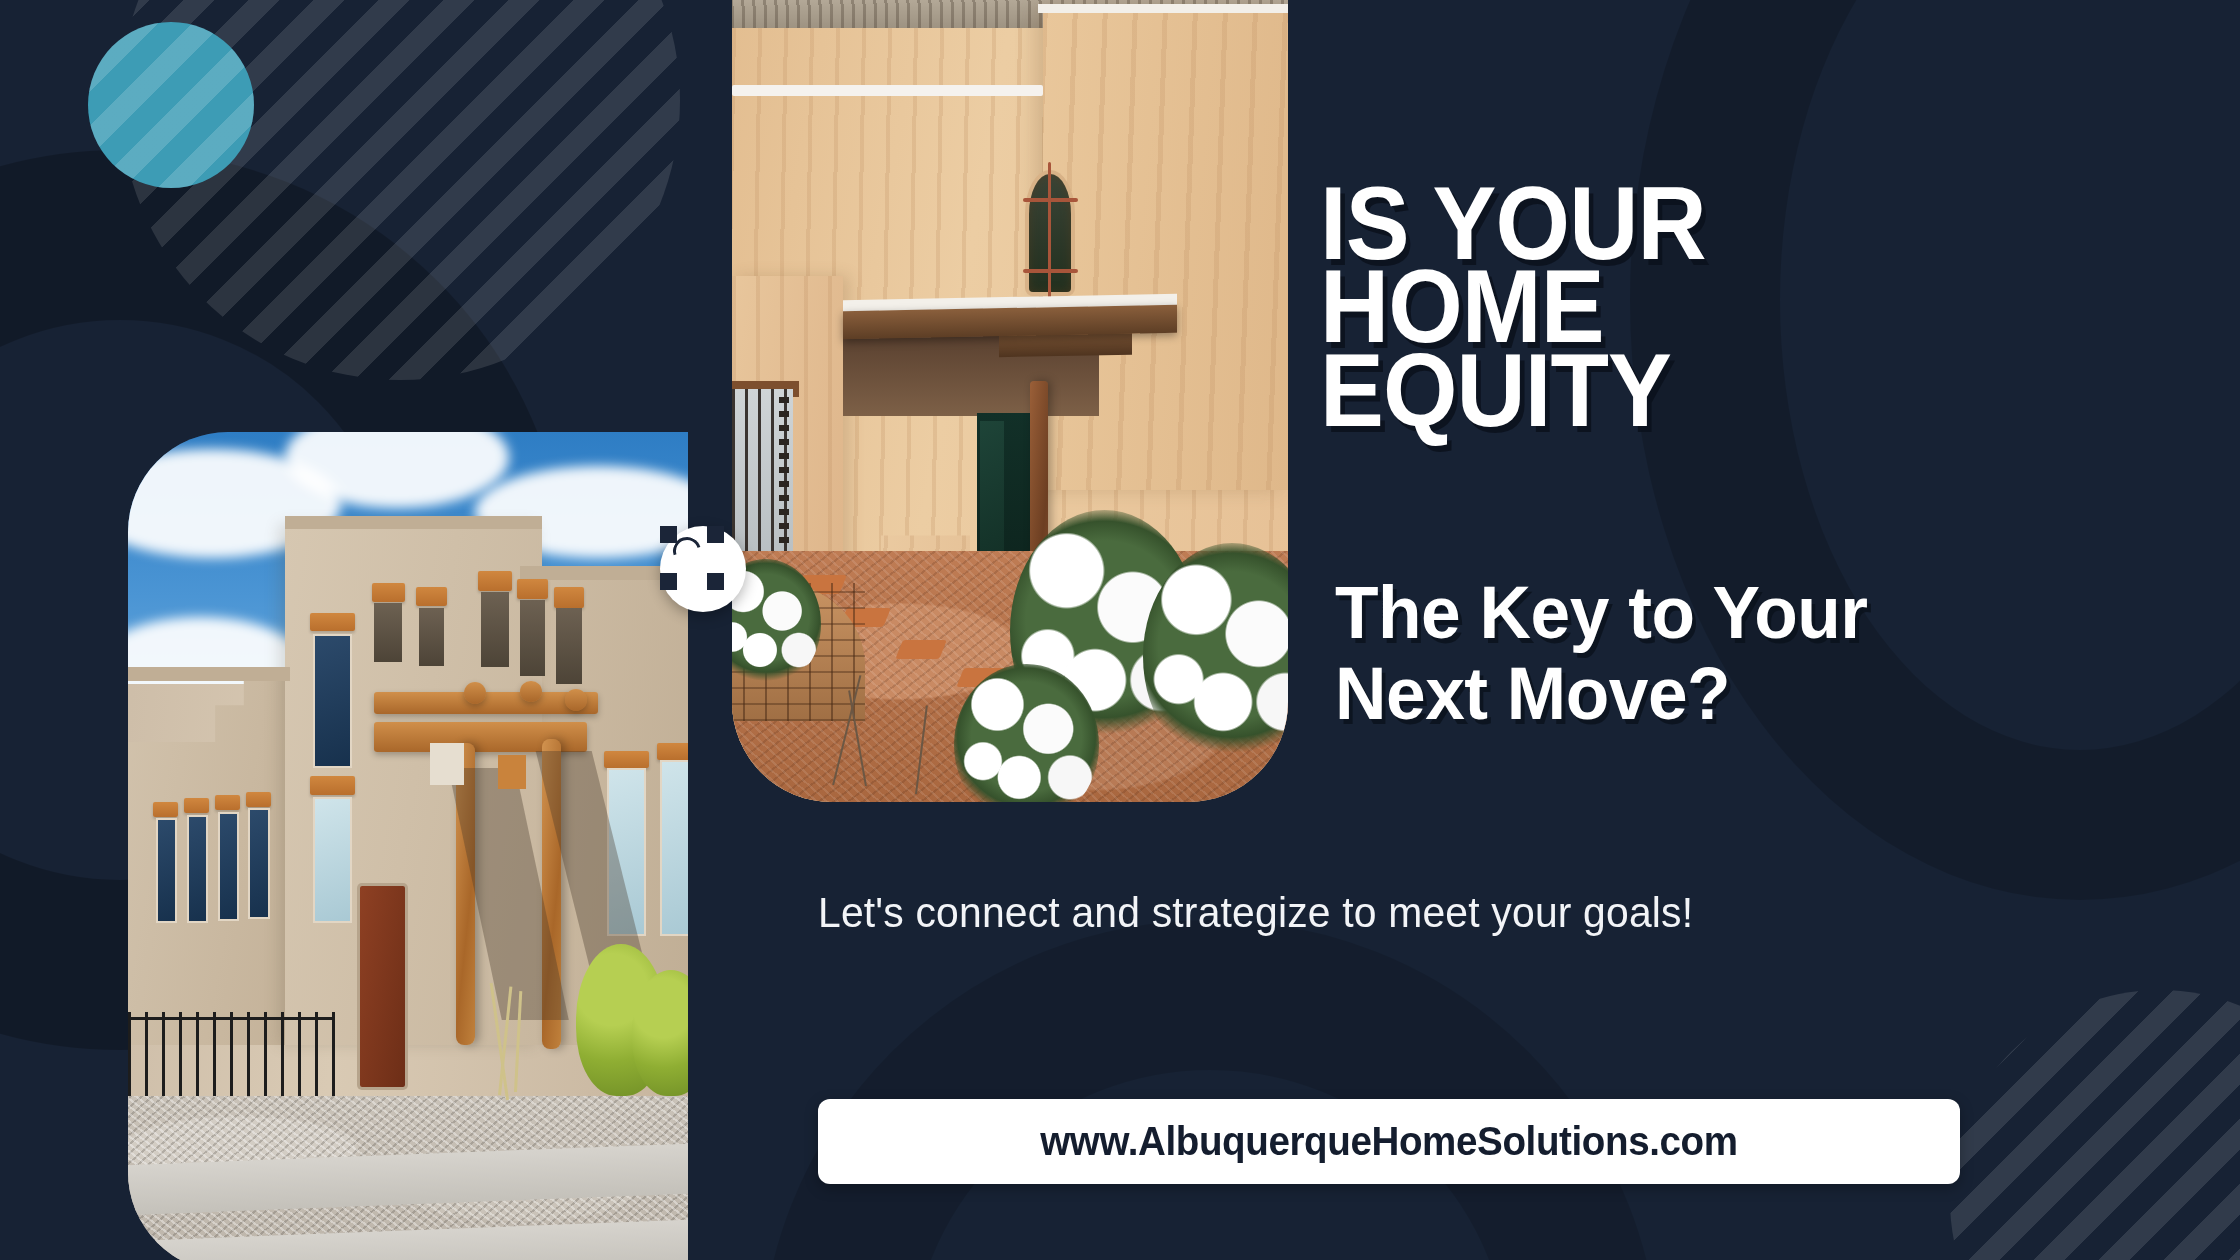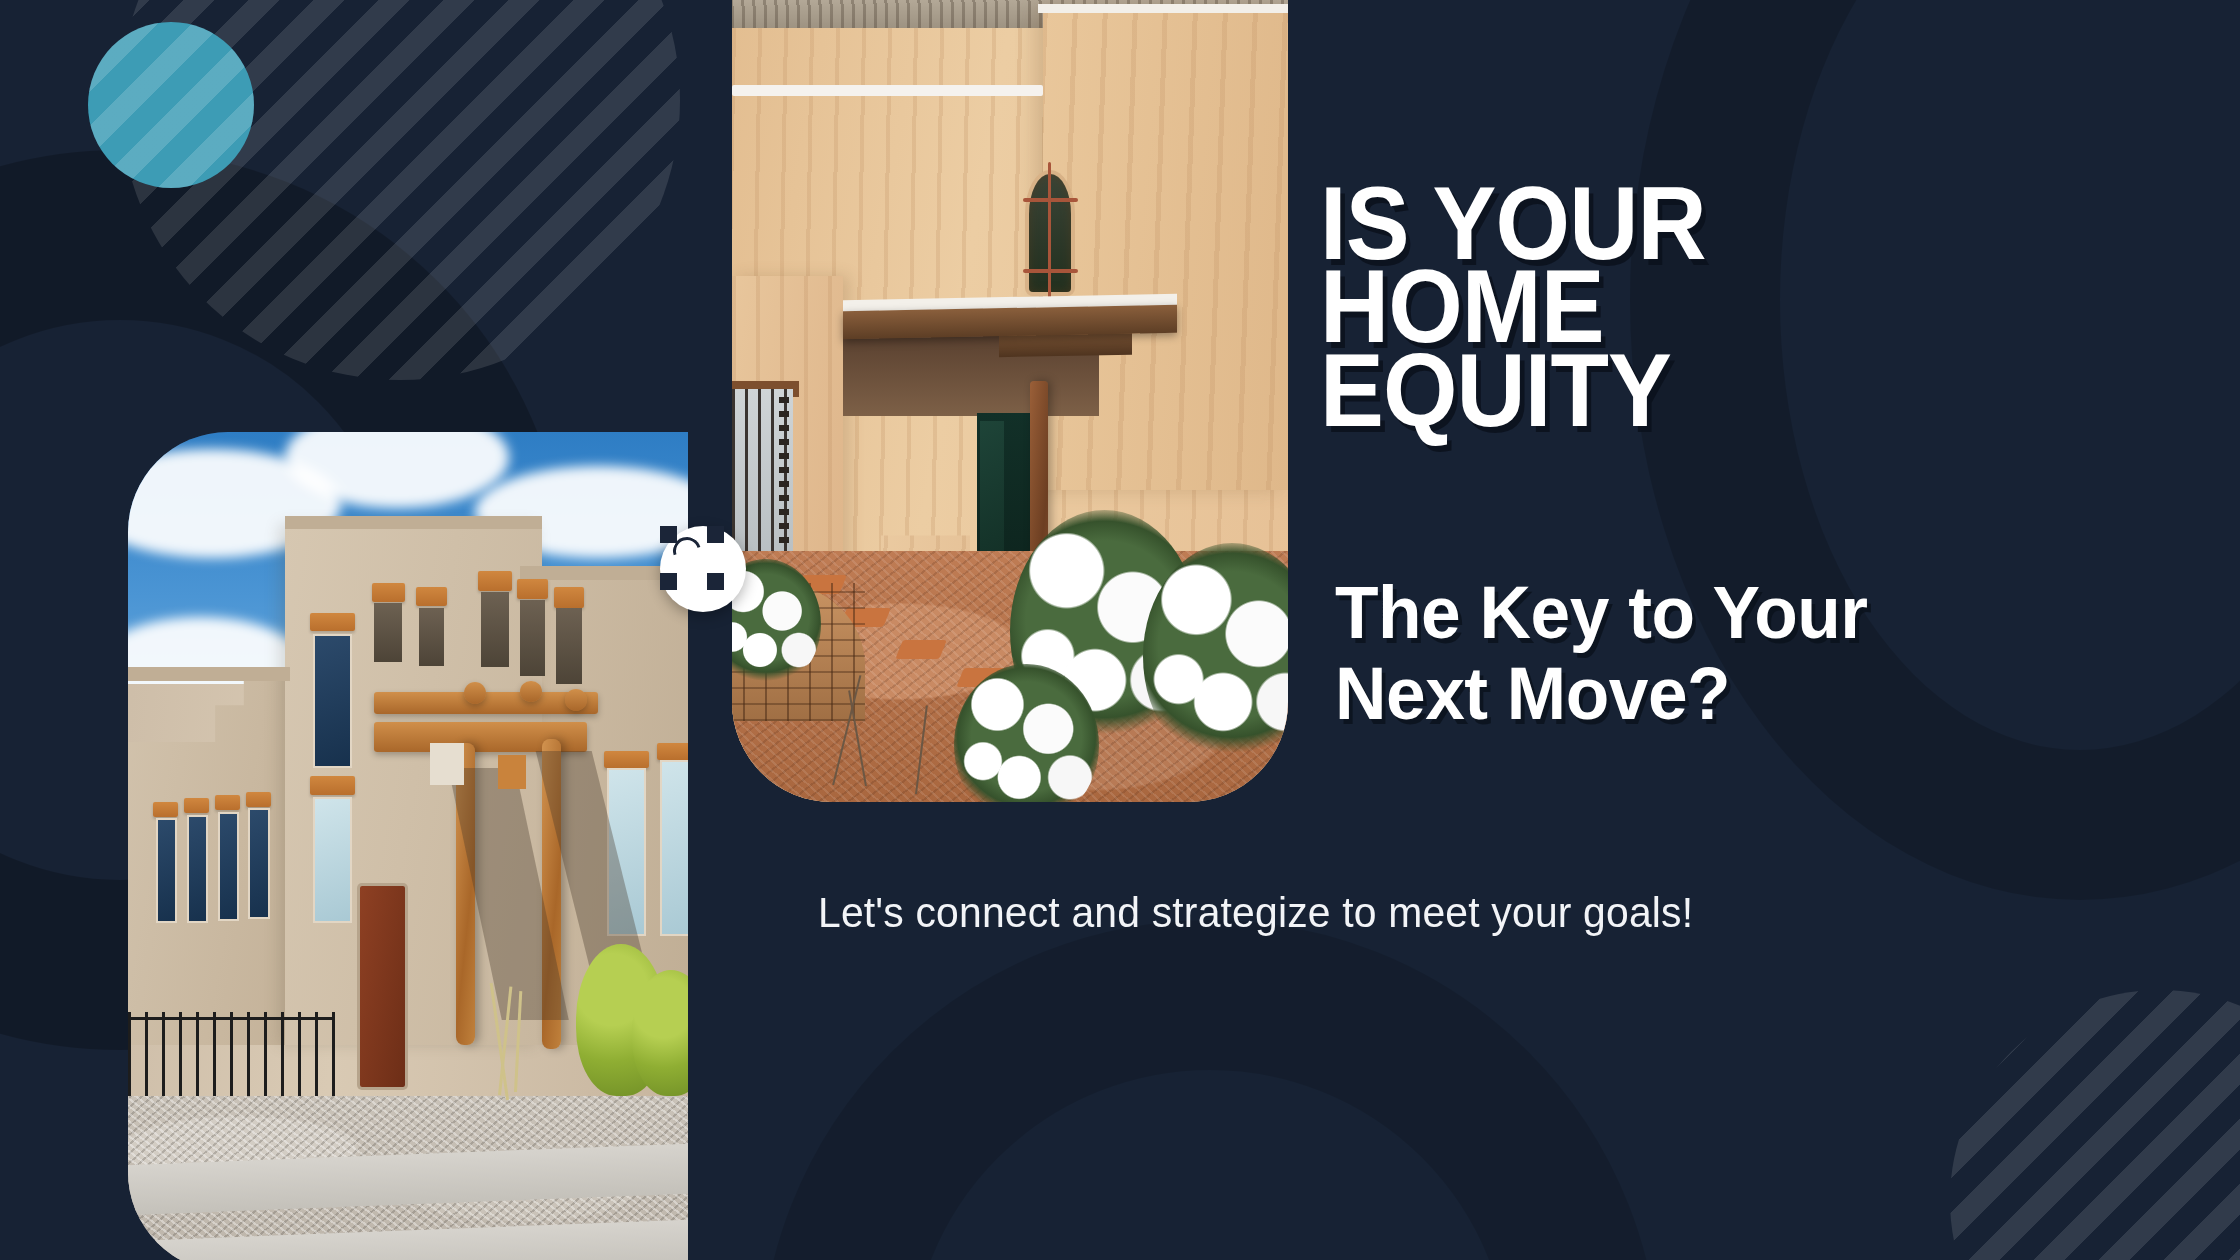--- a/index.html
+++ b/index.html
@@ -489,14 +489,17 @@
     <span class="hl-line">EQUITY</span>
   </div>
 
   <div class="subhead">
     <span class="sh-line">The Key to Your</span>
     <span class="sh-line">Next Move?</span>
   </div>
 
   <div class="tagline">Let's connect and strategize to meet your goals!</div>
 
+  <div class="url-bar">
+    <span class="url-text">www.AlbuquerqueHomeSolutions.com</span>
+  </div>
 
 </div>
 
 </body></html>

